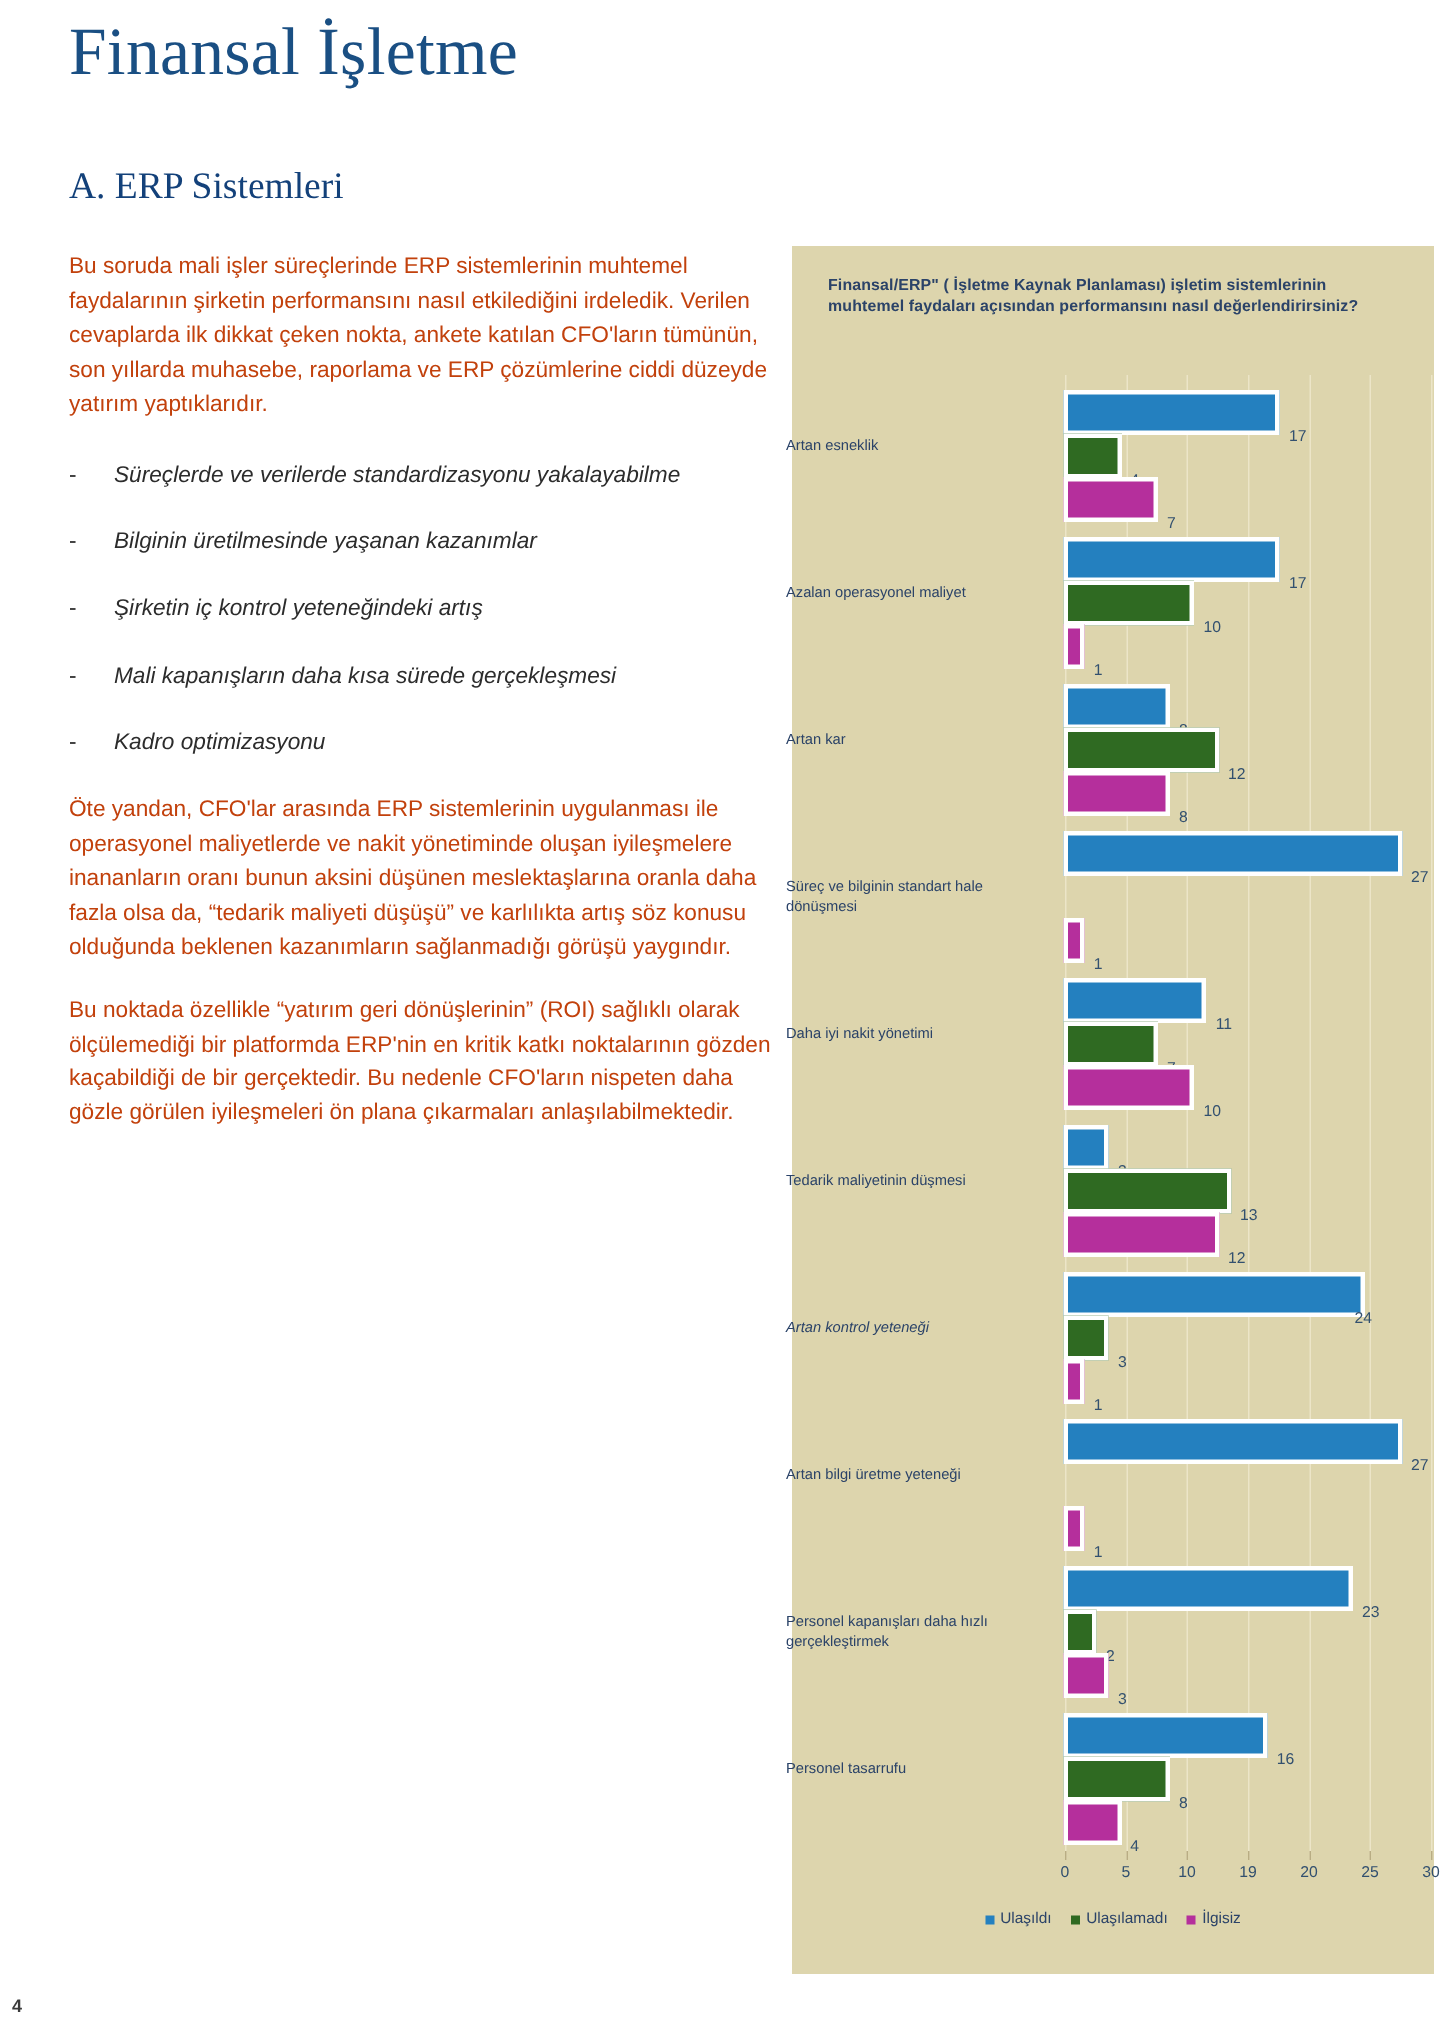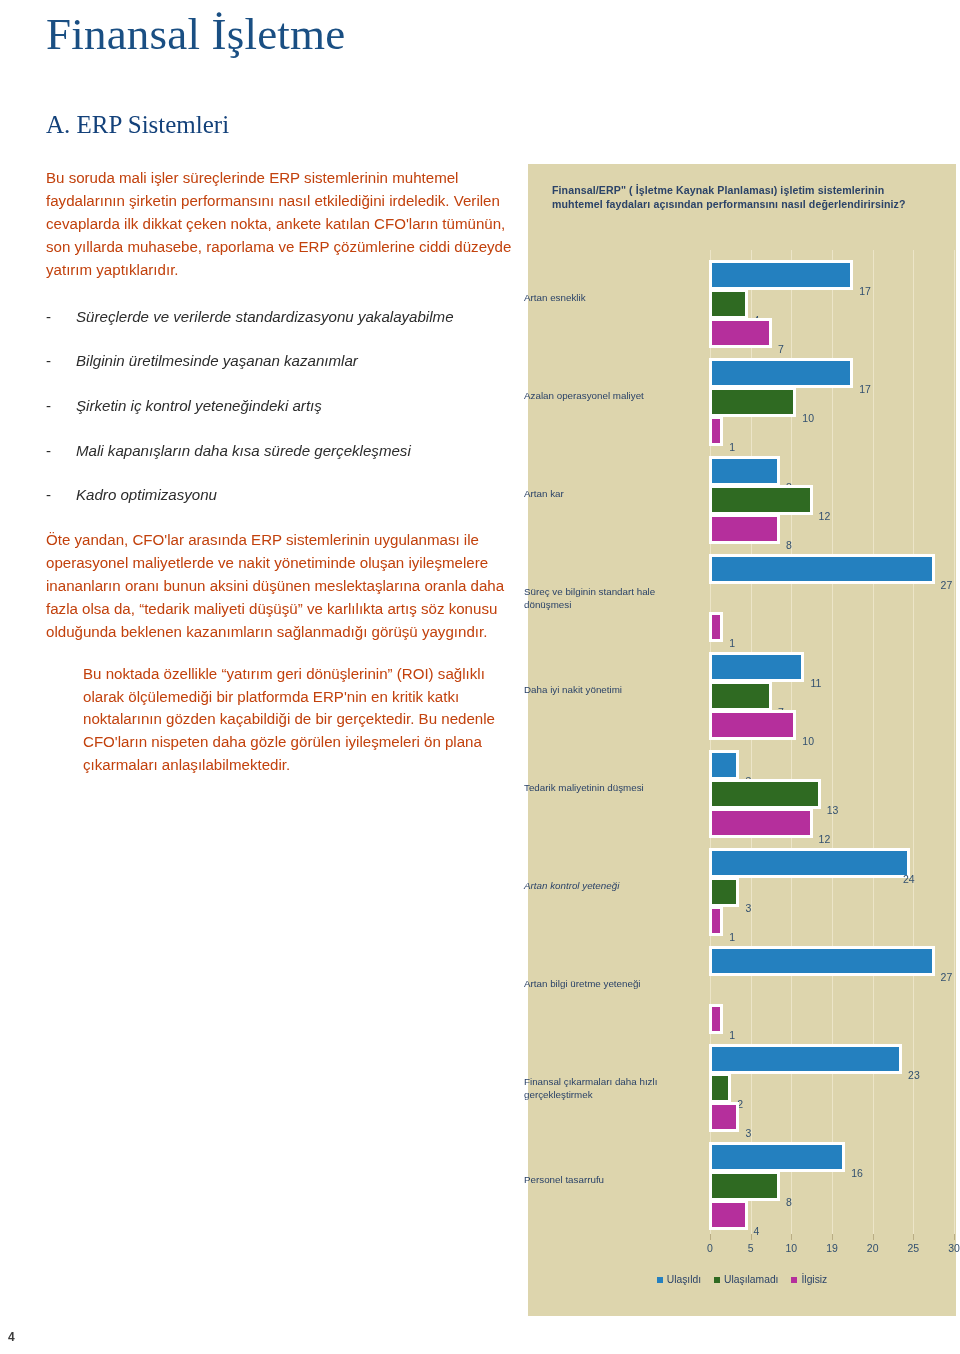--- a/index.html
+++ b/index.html
@@ -62,21 +62,21 @@
   #bullet-list li .dash {
     width: 30px;
     flex: 0 0 30px;
     color: #2c2c2c;
   }
   #bullet-list li .btext {
     flex: 1 1 auto;
     font-style: italic;
   }
   #p-other { margin-top: 20px; }
-  #p-roi { margin-top: 19px; margin-left: 37px; }
+  #p-roi { margin-top: 19px; }
 
   #page-number {
     position: absolute;
     left: 8px;
     top: 1330px;
     font-size: 12px;
     color: #3b3b3b;
     font-family: "Liberation Sans", sans-serif;
     font-weight: bold;
   }
@@ -383,21 +383,21 @@
             <div class="bar" style="width: 219.6px; background: rgb(36, 128, 191);"></div>
             <span class="bar-value" style="left: 231.6px;">27</span>
           </div>
           <div class="bar-row" style="top: 29px;"></div>
           <div class="bar-row" style="top: 58px;">
             <div class="bar" style="width: 8.13333px; background: rgb(181, 47, 156);"></div>
             <span class="bar-value" style="left: 20.1333px;">1</span>
           </div>
         </div>
         <div class="cat-group" style="top: 794px; height: 82px;">
-          <div class="cat-label" style="top: 32px;">Finansal çıkarmaları daha hızlı gerçekleştirmek</div>
+          <div class="cat-label" style="top: 32px;">Personel kapanışları daha hızlı gerçekleştirmek</div>
           <div class="bar-row" style="top: 0px;">
             <div class="bar" style="width: 187.067px; background: rgb(36, 128, 191);"></div>
             <span class="bar-value" style="left: 199.067px;">23</span>
           </div>
           <div class="bar-row" style="top: 29px;">
             <div class="bar" style="width: 16.2667px; background: rgb(47, 106, 34);"></div>
             <span class="bar-value" style="left: 28.2667px;">2</span>
           </div>
           <div class="bar-row" style="top: 58px;">
             <div class="bar" style="width: 24.4px; background: rgb(181, 47, 156);"></div>

